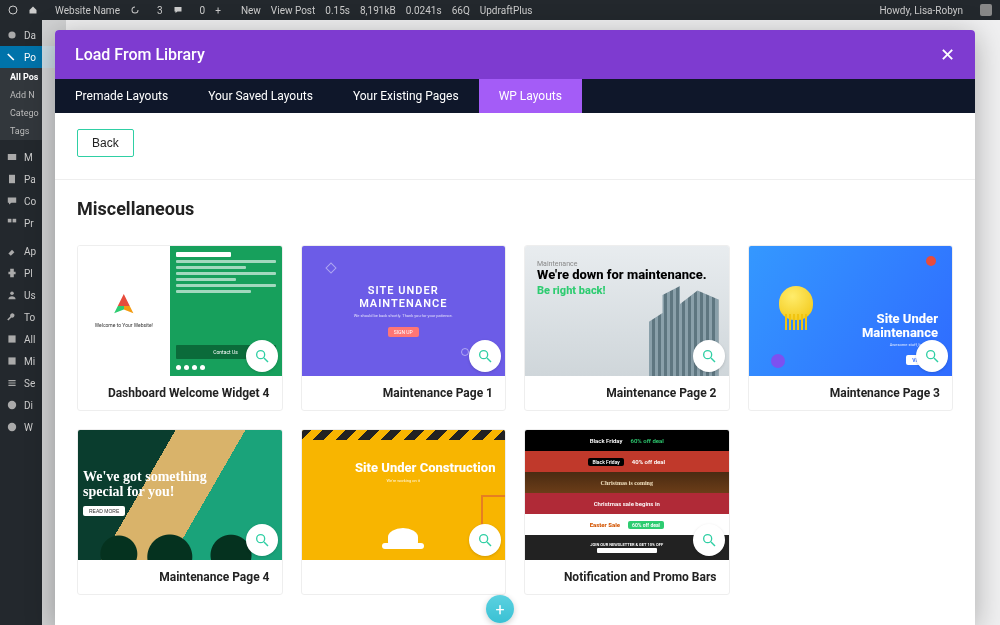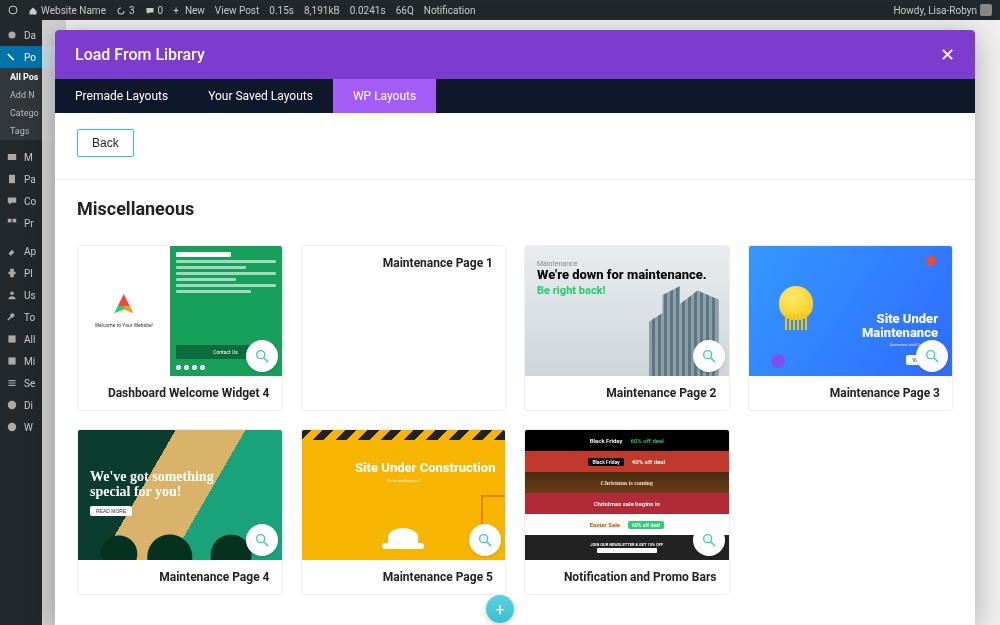--- a/index.html
+++ b/index.html
@@ -8,21 +8,21 @@
     font-family: -apple-system, BlinkMacSystemFont, "Segoe UI", Roboto, sans-serif;
     background: #f0f0f1; position: relative; color: #222;
   }
 
   
   .wp-admin-bar {
     height: 20px; background: #23282d; color: #ccc; font-size: 10px;
     display: flex; align-items: center; padding: 0 8px; justify-content: space-between;
   }
   .wp-admin-bar .left, .wp-admin-bar .right { display: flex; align-items: center; gap: 10px; }
-  .wp-admin-bar .item { display: flex; align-items: flex-end; gap: 3px; color:#ccc; }
+  .wp-admin-bar .item { display: flex; align-items: center; gap: 17px; color:#ccc; }
   .wp-admin-bar svg { width:10px; height:10px; fill:#ccc; }
   .avatar-sq { width:12px; height:12px; background:#888; border-radius:2px; }
 
   
   .wp-sidebar {
     position: absolute; top: 20px; left: 0; width: 66px; height: 605px;
     background: #23282d; color: #eee; font-size: 10px; padding-top: 4px;
   }
   .wp-sidebar .sb-item { display:flex; align-items:center; gap:6px; padding:5px 6px; color:#ccc; }
   .wp-sidebar .sb-item.active { background:#0073aa; color:#fff; }
@@ -122,21 +122,21 @@
   .t4 .txt { position:absolute; right:14px; top:38px; color:#fff; text-align:right; width:95px;margin-top:28px;}
   .t4 .txt .h { font-size:13px; font-weight:800; line-height:1.05;}
   .t4 .txt .s { font-size:4px; opacity:0.85; margin-top:3px;}
   .t4 .txt .b { display:inline-block; margin-top:5px; background:#fff; color:#2f6bff; font-size:5px; font-weight:700; padding:2px 6px; border-radius:2px;}
 
   .t5 { background: linear-gradient(120deg, #0a3d2e 0 35%, #d9b36a 35% 60%, #1aa37a 60%); }
   .t5 .palm { position:absolute; bottom:0; width:100%; height:60px;
     background: radial-gradient(circle at 20% 90%, #05321f 0 18px, transparent 19px),
                 radial-gradient(circle at 45% 95%, #05321f 0 22px, transparent 23px),
                 radial-gradient(circle at 75% 92%, #05321f 0 20px, transparent 21px);}
-  .t5 .txt { position:absolute; top:40px; left:12px; color:#fff; font-family: Georgia, serif;}
+  .t5 .txt { position:absolute; top:40px; left:5px; color:#fff; font-family: Georgia, serif;}
   .t5 .txt .h { font-size:14px; font-weight:700; line-height:1.05; }
   .t5 .txt .b { display:inline-block; margin-top:6px; background:#fff; color:#333; font-size:5px; font-family:sans-serif; padding:2px 6px; border-radius:2px;}
 
   .t6 { background:#f8b500; }
   .t6 .stripe { position:absolute; top:0; left:0; right:0; height:10px;
     background: repeating-linear-gradient(-45deg, #222 0 8px, #f8b500 8px 16px); }
   .t6 .txt { position:absolute; top:30px; left:0; right:0; text-align:center; color:#fff;}
   .t6 .txt .h { font-size:13px; font-weight:800;padding-left:44px; }
   .t6 .txt .s { font-size:4px; opacity:0.9; margin-top:3px;}
   .t6 .hat { position:absolute; bottom:14px; left:50%; transform:translateX(-50%);
@@ -200,21 +200,21 @@
           <path d="M3 4h14v9H9l-4 3v-3H3z"></path>
         </svg>
         <span>0</span>
       </span>
     <span class="item">+<span style="margin-left:3px">New</span></span>
     <span class="item">View Post</span>
     <span class="item">0.15s</span>
     <span class="item">8,191kB</span>
     <span class="item">0.0241s</span>
     <span class="item">66Q</span>
-    <span class="item">Notification</span>
+    <span class="item">UpdraftPlus</span>
   </div>
   <div class="right">
     <span class="item">
         <span>Howdy, Lisa-Robyn</span>
         <span class="avatar-sq"></span>
       </span>
   </div>
 </div>
 
 <div class="wp-sidebar">
@@ -328,20 +328,21 @@
 <div class="add-fab">+</div>
 
 <div class="modal">
   <div class="modal-header">
     <div class="modal-title">Load From Library</div>
     <div class="close-x">✕</div>
   </div>
   <div class="modal-tabs">
     <div class="modal-tab">Premade Layouts</div>
     <div class="modal-tab">Your Saved Layouts</div>
+    <div class="modal-tab">Your Existing Pages</div>
     <div class="modal-tab active">WP Layouts</div>
   </div>
   <div class="modal-body">
     <button class="back-btn">Back</button>
     <hr class="hr">
     <div class="section-title">Miscellaneous</div>
 
     <div class="grid">
 
       <div class="card">
@@ -372,20 +373,36 @@
               <svg viewBox="0 0 24 24">
                 <circle cx="10" cy="10" r="6"></circle>
                 <line x1="15" y1="15" x2="21" y2="21"></line>
               </svg>
             </div>
         </div>
         <div class="card-label">Dashboard Welcome Widget 4</div>
       </div>
 
       <div class="card">
+        <div class="thumb">
+          <div class="thumb-inner t2">
+            <div class="box">
+              <div class="h"><span>SITE UNDER</span><br><span>MAINTENANCE</span></div>
+              <div class="s">We should be back shortly.
+Thank you for your patience.</div>
+              <div class="b">SIGN UP</div>
+            </div>
+          </div>
+          <div class="mag">
+              <svg viewBox="0 0 24 24">
+                <circle cx="10" cy="10" r="6"></circle>
+                <line x1="15" y1="15" x2="21" y2="21"></line>
+              </svg>
+            </div>
+        </div>
         <div class="card-label">Maintenance Page 1</div>
       </div>
 
       <div class="card">
         <div class="thumb">
           <div class="thumb-inner t3">
             <div class="sky"></div>
               <div class="bld"></div>
             <div class="txt">
               <div class="m">Maintenance</div>
@@ -455,21 +472,20 @@
             <div class="crane1"></div>
             <div class="hat"></div>
           </div>
           <div class="mag">
               <svg viewBox="0 0 24 24">
                 <circle cx="10" cy="10" r="6"></circle>
                 <line x1="15" y1="15" x2="21" y2="21"></line>
               </svg>
             </div>
         </div>
-        <div class="card-label">Maintenance Page 5</div>
       </div>
 
       <div class="card">
         <div class="thumb">
           <div class="thumb-inner t7">
             <div class="row r1">
                 <span>Black Friday</span>
                 <span class="deal">60% off deal</span>
               </div>
             <div class="row r2">

